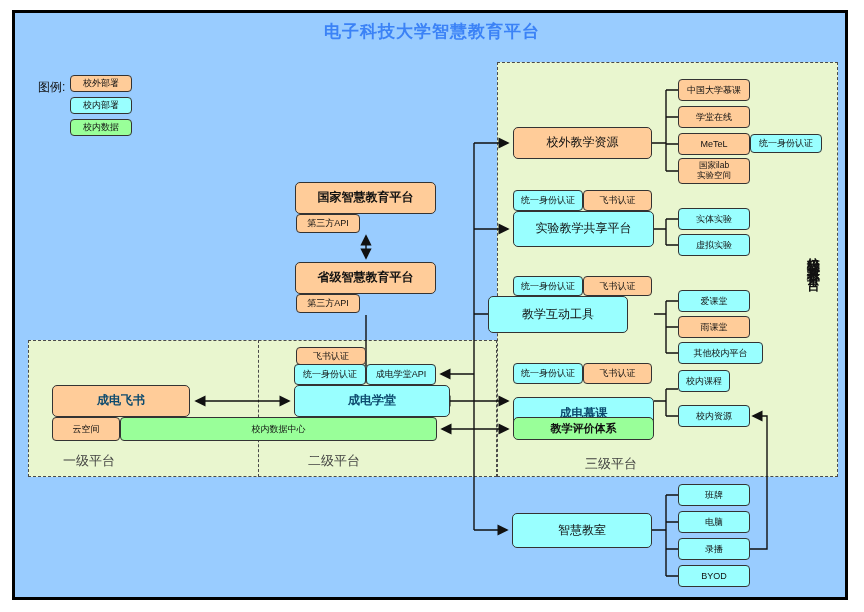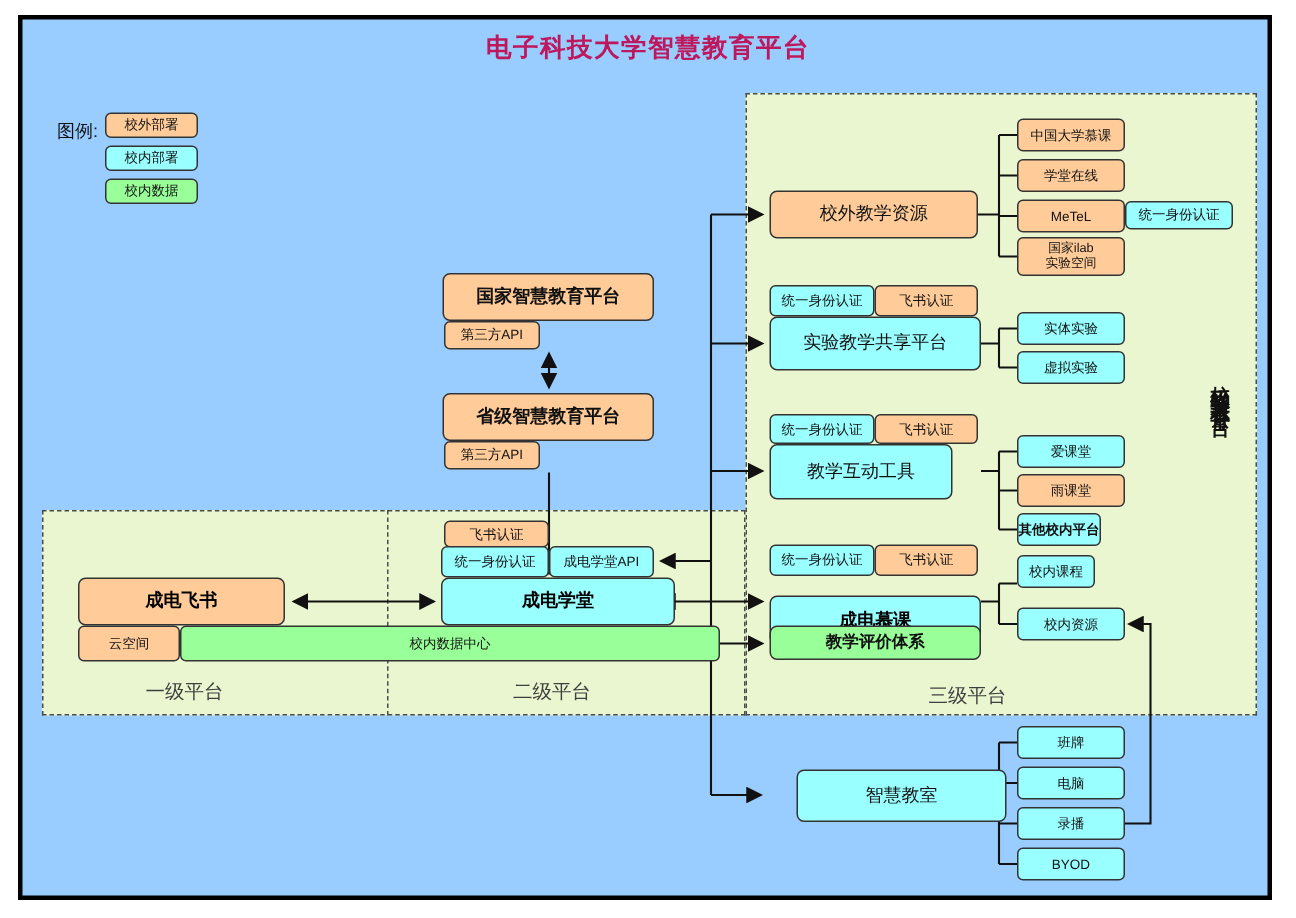--- a/index.html
+++ b/index.html
@@ -1,34 +1,34 @@
 <!DOCTYPE html>
 <html><head>
 <meta charset="utf-8">
 <style>
   html,body{margin:0;padding:0;background:#ffffff;font-family:"Liberation Sans","DejaVu Sans",sans-serif;}
   .stage{position:relative;width:864px;height:612px;background:#ffffff;overflow:hidden;}
   .frame{position:absolute;left:12px;top:10px;width:836px;height:590px;box-sizing:border-box;
          border:3px solid #000;background:#99CCFF;}
   .title{position:absolute;left:0;top:20px;width:864px;text-align:center;
-         font-size:17px;font-weight:bold;color:#be185d;letter-spacing:1px;}
+         font-size:17px;font-weight:bold;color:#3b82f6;letter-spacing:1px;}
   .container{position:absolute;box-sizing:border-box;background:#E9F6CF;border:1.5px dashed #4a4a4a;}
   .divider{position:absolute;box-sizing:border-box;border-left:1.5px dashed #4a4a4a;width:0;}
   .node{position:absolute;box-sizing:border-box;border:1.3px solid #333;border-radius:5px;
         display:flex;align-items:center;justify-content:center;text-align:center;
         font-size:12px;color:#111;line-height:1.15;}
   .sm{font-size:9px;border-radius:4px;}
   .xs{font-size:8.5px;border-radius:4px;}
   .ext{background:#FFCC99;}
   .int{background:#99FFFF;}
   .dat{background:#99FF99;}
   .b{font-weight:bold;}
-  .red{color:#000000;}
+  .red{color:#0c4a6e;}
   .pre{white-space:pre-line;}
-  .sec-label{position:absolute;color:#3f3f3f;font-size:13px;text-align:center;}
+  .sec-label{position:absolute;color:#3f3f3f;font-size:13px;text-align:left;}
   .v-label{position:absolute;writing-mode:vertical-rl;font-size:13px;font-weight:bold;
            color:#111;letter-spacing:3px;}
   .legend-label{position:absolute;font-size:12px;color:#111;}
   svg.wires{position:absolute;left:0;top:0;width:864px;height:612px;pointer-events:none;z-index:2;}
   .node,.sec-label,.v-label,.legend-label,.title{z-index:3;}
   .container,.divider{z-index:1;}
 </style>
 </head>
 <body>
 
@@ -77,21 +77,21 @@
     </g>
   </svg>
 
   <div class="node ext b" style="left:295px;top:182px;width:141px;height:32px;">国家智慧教育平台</div>
   <div class="node ext sm" style="left:296px;top:214px;width:64px;height:19px;">第三方API</div>
   <div class="node ext b" style="left:295px;top:262px;width:141px;height:32px;">省级智慧教育平台</div>
   <div class="node ext sm" style="left:296px;top:294px;width:64px;height:19px;">第三方API</div>
 
   <div class="node ext b red" style="left:52px;top:385px;width:138px;height:32px;">成电飞书</div>
   <div class="node ext sm" style="left:52px;top:417px;width:68px;height:24px;">云空间</div>
-  <div class="node dat sm" style="left:120px;top:417px;width:360px;height:24px;">校内数据中心</div>
+  <div class="node dat sm" style="left:120px;top:417px;width:317px;height:24px;">校内数据中心</div>
 
   <div class="node ext sm" style="left:296px;top:347px;width:70px;height:18px;">飞书认证</div>
   <div class="node int sm" style="left:294px;top:364px;width:72px;height:21px;">统一身份认证</div>
   <div class="node int sm" style="left:366px;top:364px;width:70px;height:21px;">成电学堂API</div>
   <div class="node int b red" style="left:294px;top:385px;width:156px;height:32px;">成电学堂</div>
 
   <div class="node ext" style="left:513px;top:127px;width:139px;height:32px;">校外教学资源</div>
   <div class="node ext sm" style="left:678px;top:79px;width:72px;height:22px;">中国大学慕课</div>
   <div class="node ext sm" style="left:678px;top:106px;width:72px;height:22px;">学堂在线</div>
   <div class="node ext sm" style="left:678px;top:133px;width:72px;height:22px;">MeTeL</div>
@@ -100,30 +100,30 @@
 实验空间</div>
 
   <div class="node int sm" style="left:513px;top:190px;width:70px;height:21px;">统一身份认证</div>
   <div class="node ext sm" style="left:583px;top:190px;width:69px;height:21px;">飞书认证</div>
   <div class="node int" style="left:513px;top:211px;width:141px;height:36px;">实验教学共享平台</div>
   <div class="node int sm" style="left:678px;top:208px;width:72px;height:22px;">实体实验</div>
   <div class="node int sm" style="left:678px;top:234px;width:72px;height:22px;">虚拟实验</div>
 
   <div class="node int sm" style="left:513px;top:276px;width:70px;height:20px;">统一身份认证</div>
   <div class="node ext sm" style="left:583px;top:276px;width:69px;height:20px;">飞书认证</div>
-  <div class="node int" style="left:513px;top:296px;width:122px;height:37px;text-align:center;">教学互动工具</div>
+  <div class="node int" style="left:488px;top:296px;width:140px;height:37px;text-align:center;">教学互动工具</div>
   <div class="node int sm" style="left:678px;top:290px;width:72px;height:22px;">爱课堂</div>
   <div class="node ext sm" style="left:678px;top:316px;width:72px;height:22px;">雨课堂</div>
-  <div class="node int sm" style="left:678px;top:342px;width:56px;height:22px;font-weight:bold;">其他校内平台</div>
+  <div class="node int sm" style="left:678px;top:342px;width:85px;height:22px;">其他校内平台</div>
 
   <div class="node int sm" style="left:513px;top:363px;width:70px;height:21px;">统一身份认证</div>
   <div class="node ext sm" style="left:583px;top:363px;width:69px;height:21px;">飞书认证</div>
   <div class="node int b red" style="left:513px;top:384px;width:141px;height:33px;margin-top:13px;">成电慕课</div>
   <div class="node dat b" style="left:513px;top:417px;width:141px;height:23px;font-size:11px;">教学评价体系</div>
   <div class="node int sm" style="left:678px;top:370px;width:52px;height:22px;">校内课程</div>
   <div class="node int sm" style="left:678px;top:405px;width:72px;height:22px;">校内资源</div>
 
-  <div class="node int" style="left:512px;top:513px;width:140px;height:35px;margin-left:19px;">智慧教室</div>
+  <div class="node int" style="left:512px;top:513px;width:140px;height:35px;">智慧教室</div>
   <div class="node int sm" style="left:678px;top:484px;width:72px;height:22px;">班牌</div>
   <div class="node int sm" style="left:678px;top:511px;width:72px;height:22px;">电脑</div>
   <div class="node int sm" style="left:678px;top:538px;width:72px;height:22px;">录播</div>
   <div class="node int sm" style="left:678px;top:565px;width:72px;height:22px;">BYOD</div>
 </div>
 
 </body></html>

